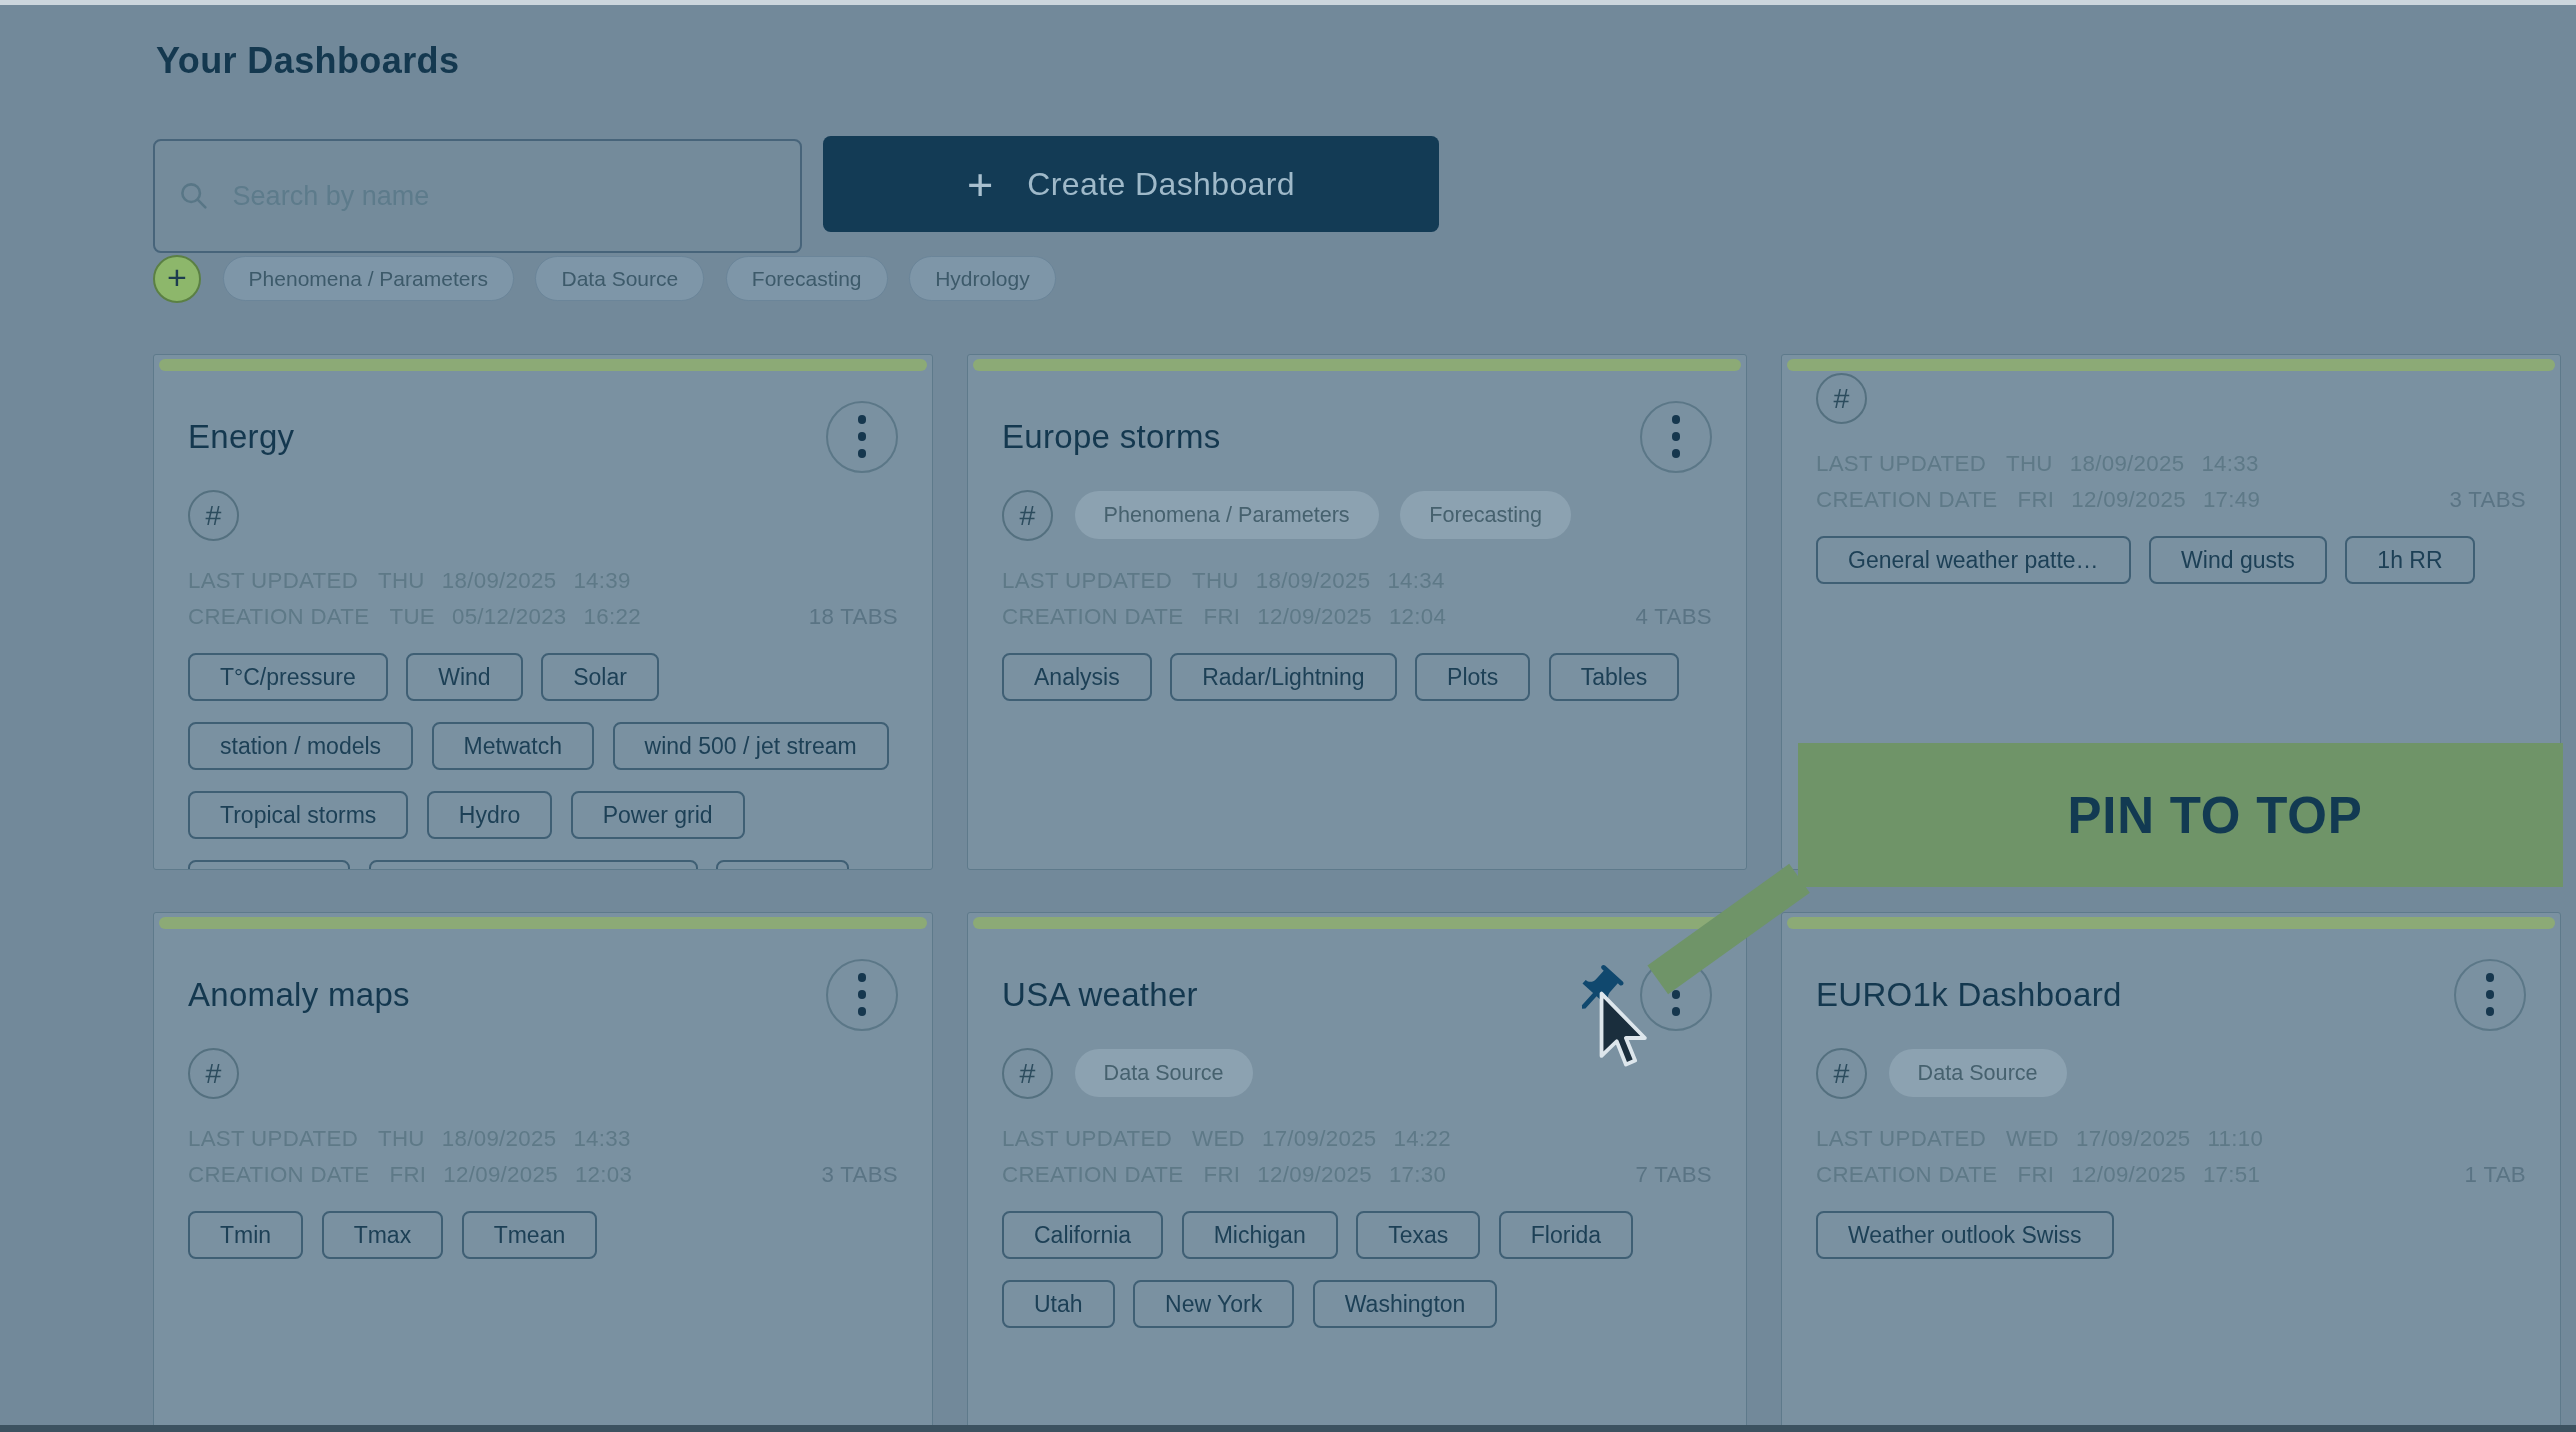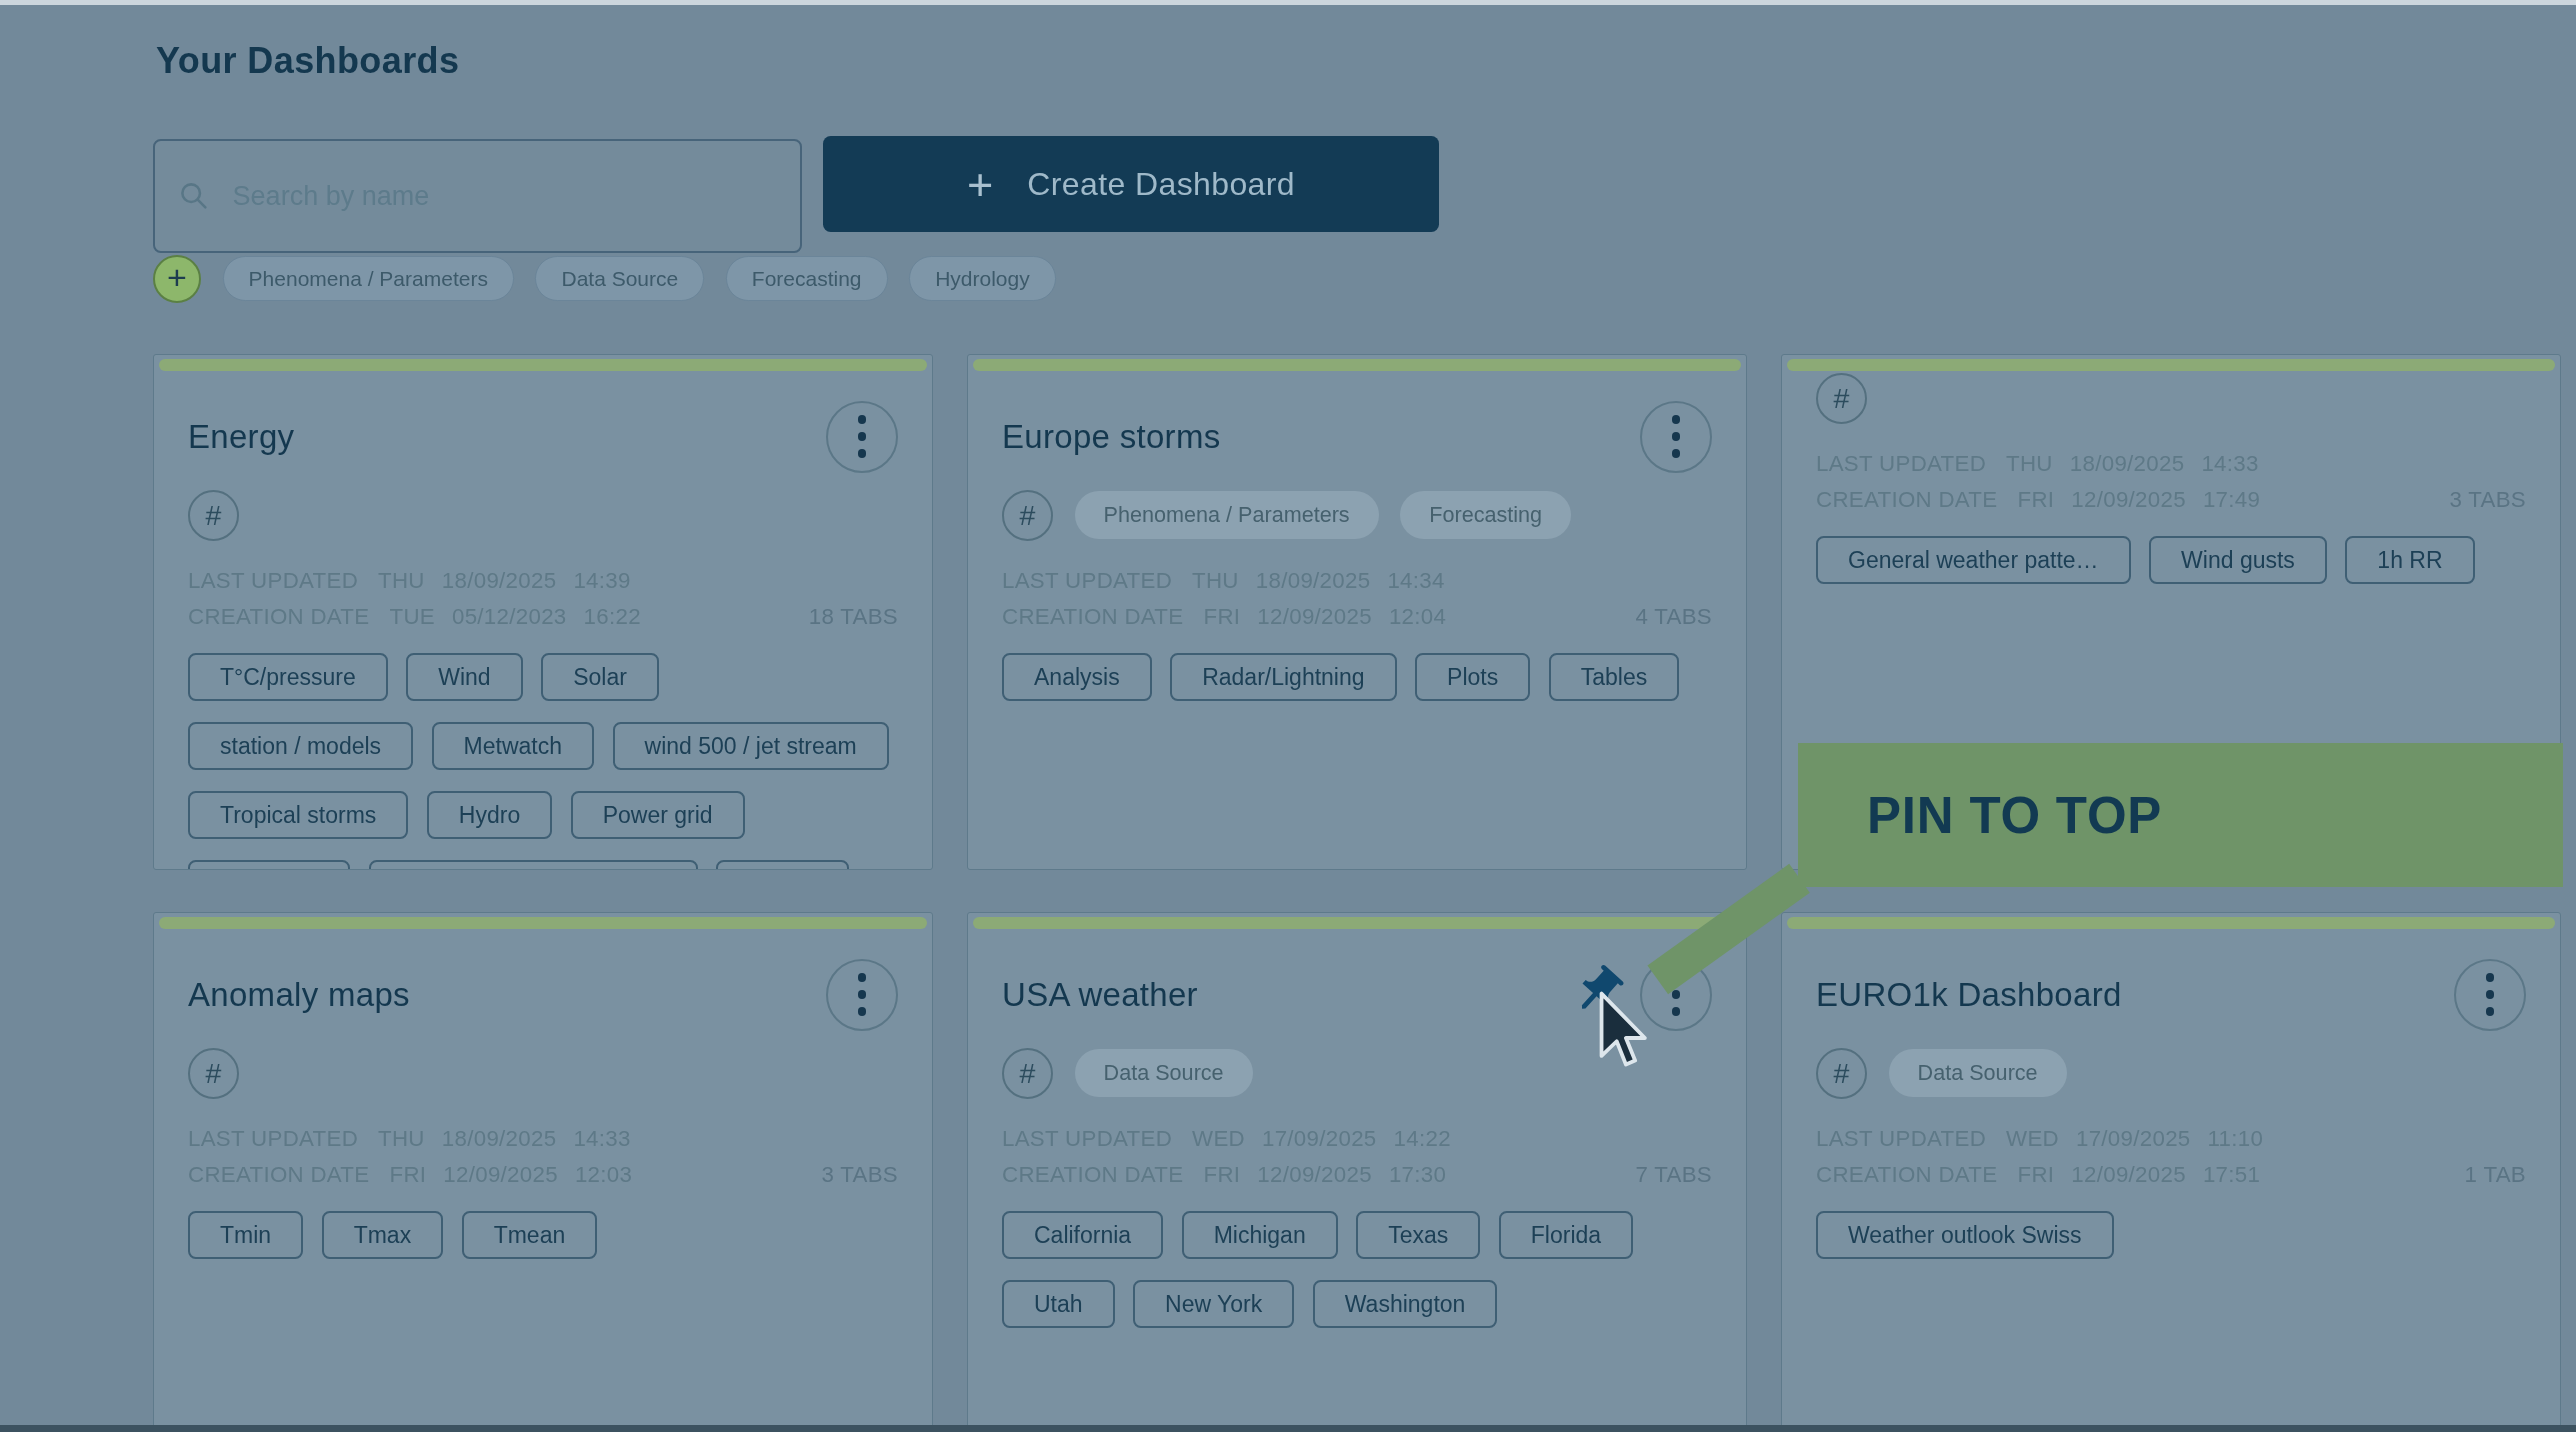--- a/index.html
+++ b/index.html
@@ -106,21 +106,21 @@
     height:48px;padding:0 30px;box-sizing:border-box;
     border:2.3px solid #3f5f74;border-radius:7.7px;background:transparent;
     color:#1d4056;font-size:23px;font-family:inherit;cursor:pointer;
     display:inline-flex;align-items:center;white-space:nowrap;
   }
   .tag.ghost{padding:0;}
 
   .tail-svg{position:absolute;left:0;top:0;z-index:5;pointer-events:none;}
   .callout{
     position:absolute;left:1798px;top:743px;width:765px;height:144px;
-    background:#6f9468;z-index:6;display:flex;align-items:center;
+    background:#6f9468;z-index:6;display:flex;align-items:center;justify-content:center;
     padding-left:69px;box-sizing:border-box;
   }
   .callout span{font-size:51px;font-weight:800;color:#123a52;letter-spacing:0.8px;}
   .cursor{position:absolute;left:1588px;top:990px;z-index:9;pointer-events:none;}
 </style>
 </head>
 <body>
 
 <div class="edge-top"></div>
 

